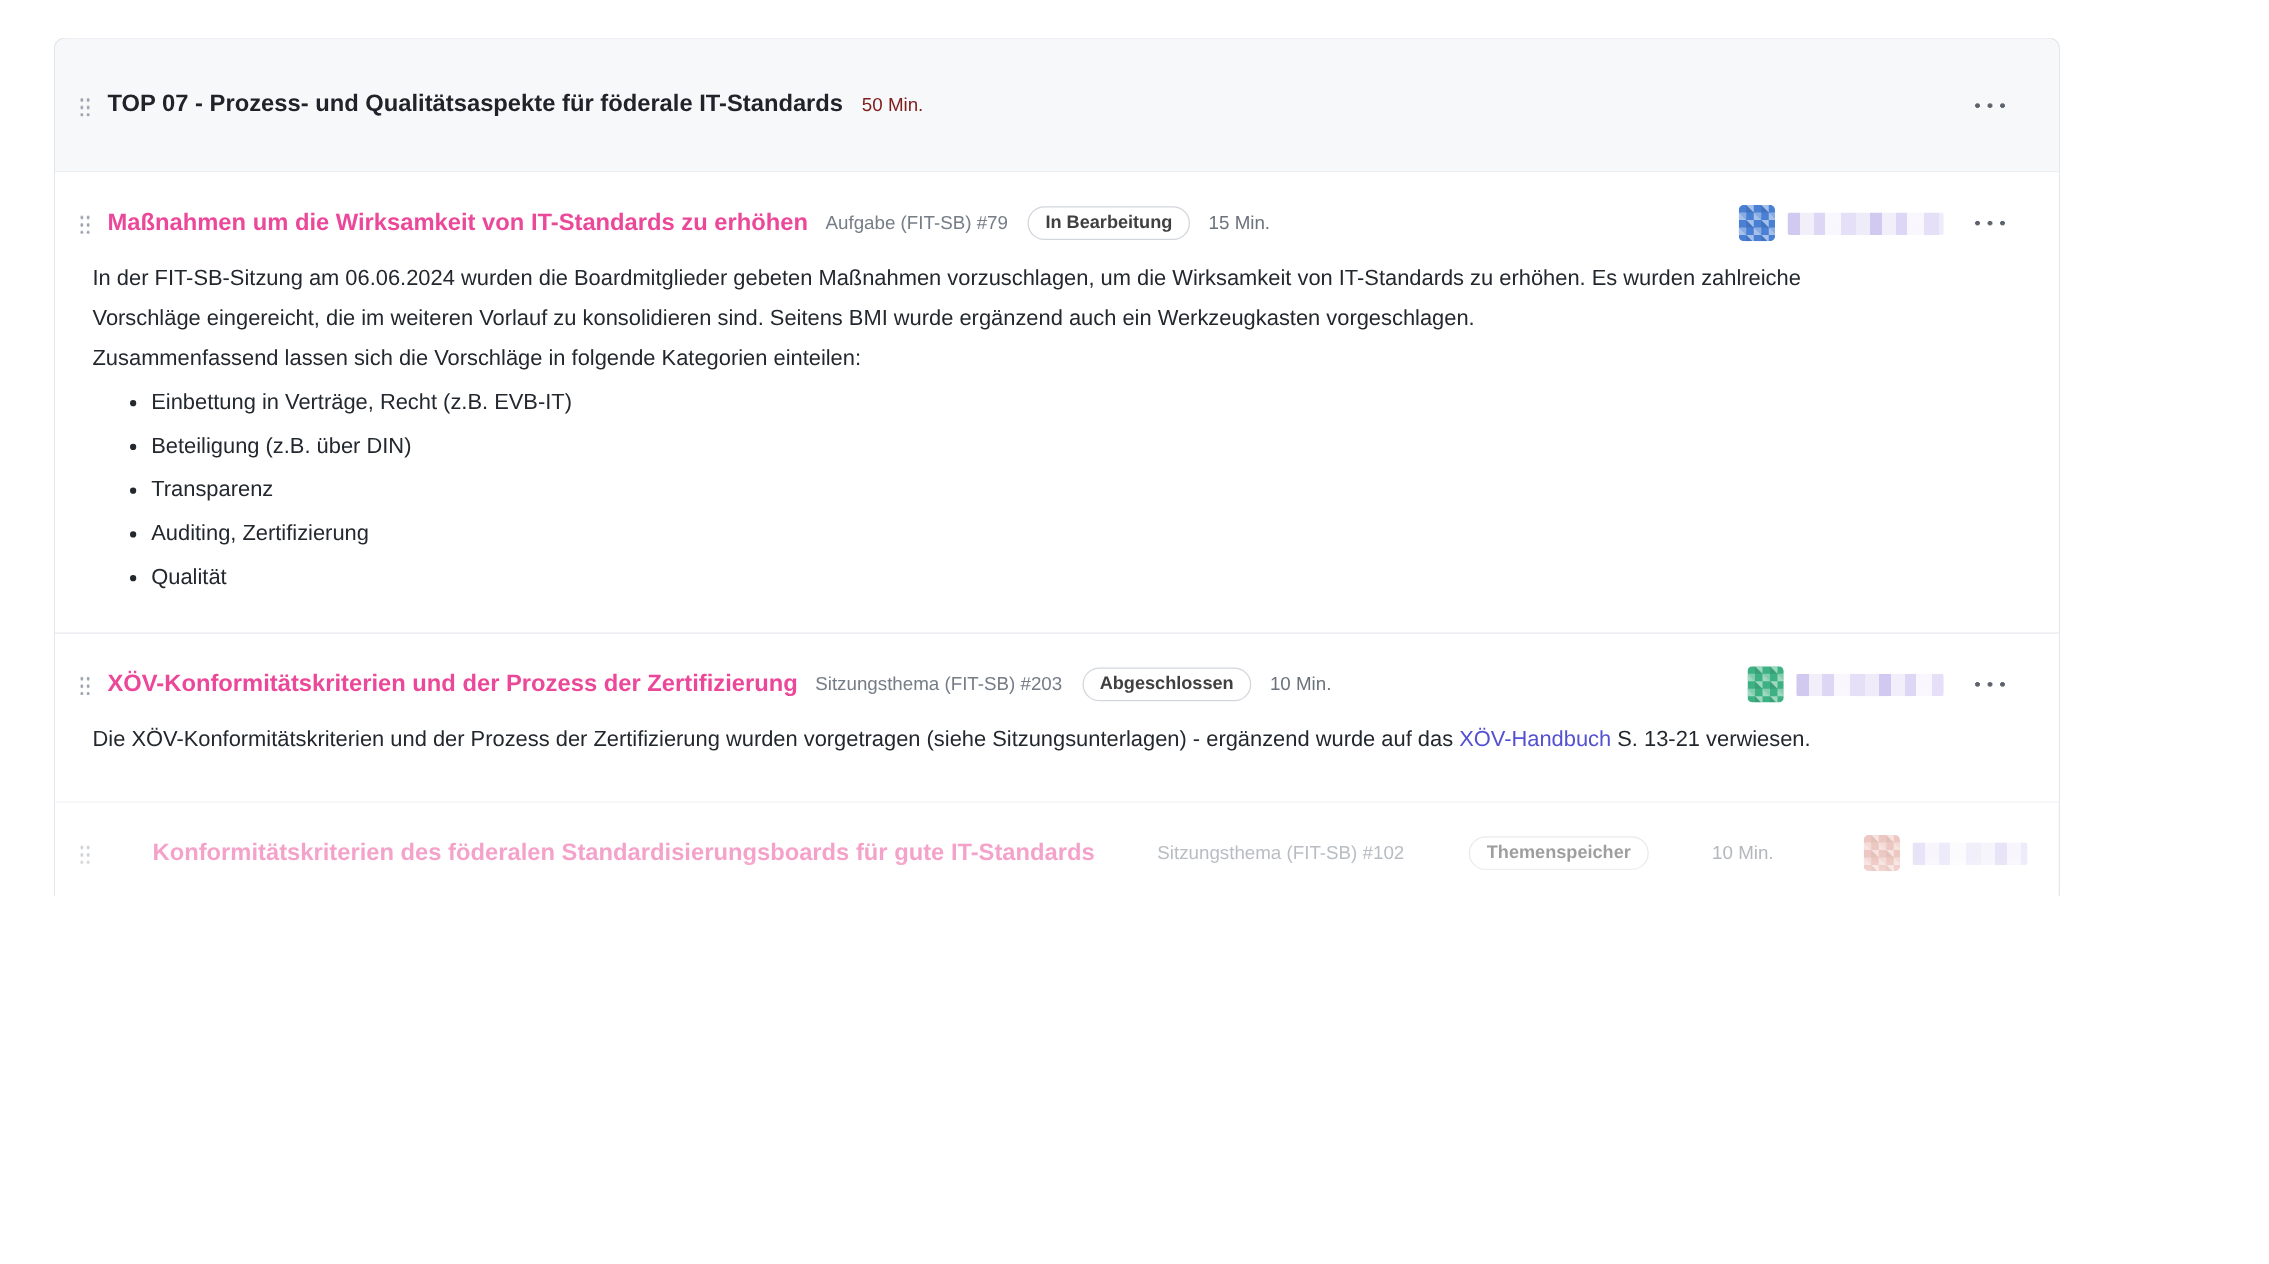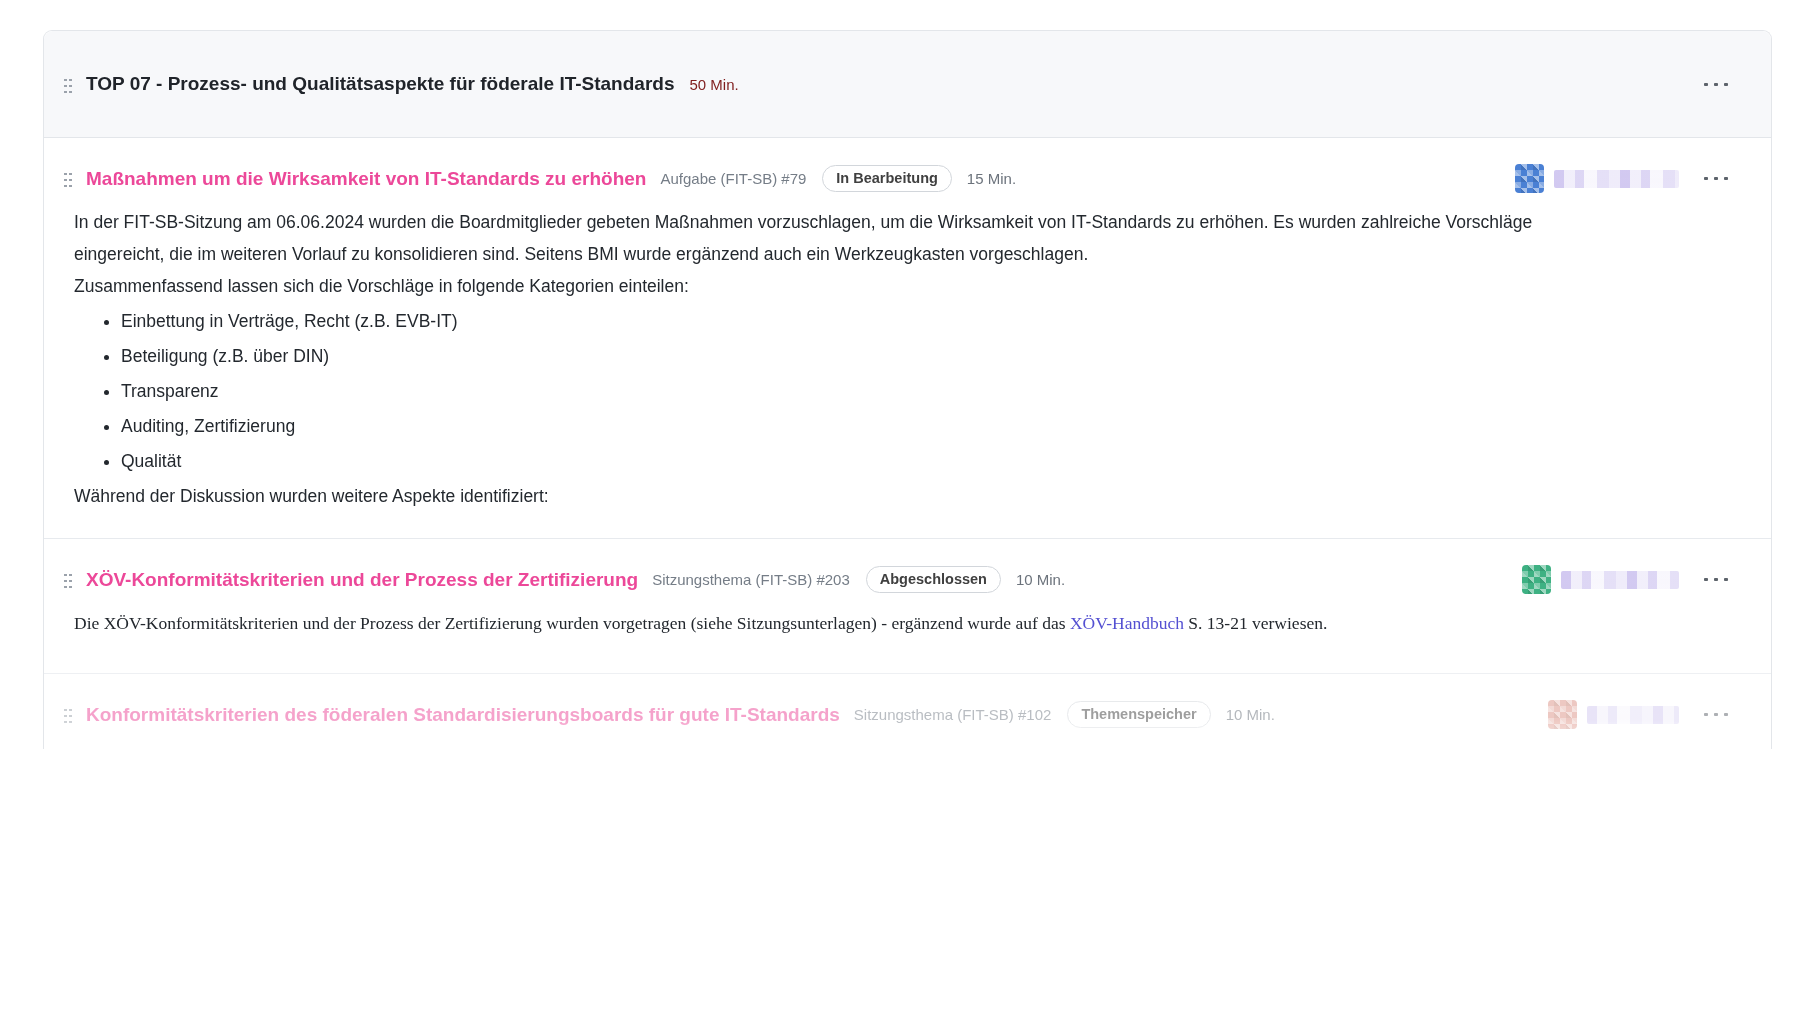--- a/index.html
+++ b/index.html
@@ -1,20 +1,20 @@
 <!DOCTYPE html>
 <html lang="de"><head>
 <meta charset="utf-8">
 <style>
   * { margin: 0; padding: 0; box-sizing: border-box; }
   html, body { width: 1815px; height: 1011px; overflow: hidden; background: #ffffff; }
   body { font-family: "Liberation Sans", "DejaVu Sans", sans-serif; color: #23282e; }
 
   .panel {
-    position: absolute; left: 43px; top: 30px; width: 1729px;
+    position: absolute; left: 43px; top: 30px; width: 1605px;
     border: 1px solid #e3e6ea; border-bottom: none;
     border-radius: 9px 9px 0 0; background: #ffffff;
   }
 
   
   .panel-header {
     display: flex; align-items: center;
     height: 107px; padding: 0 40px 0 10px;
     background: #f7f8fa; border-bottom: 1px solid #e3e6ea;
     border-radius: 9px 9px 0 0;
@@ -75,25 +75,25 @@
 
   
   .card-body {
     margin: 13px 0 0 0; padding: 0 190px 26px 30px;
     font-size: 17.5px; line-height: 32px; color: #23282e; max-width: 1700px;
   }
   .card-body p { margin: 0; }
   .card-body ul { margin: 0; padding-left: 47px; list-style: disc; }
   .card-body li { margin: 3px 0; }
   .inline-link { color: #5450d2; text-decoration: none; cursor: pointer; }
-  .card2 .card-body { padding-bottom: 34px; font-family: Liberation Serif, serif; }
+  .card2 .card-body { padding-bottom: 34px; }
 
   
   .card.faded { opacity: .5; border-top: 1px solid #dfe3e8; }
-  .card.faded .card-head { padding-bottom: 20px; }
+  .card.faded .card-head { padding-bottom: 20px; gap: 36px; }
   .card.faded {
     -webkit-mask-image: linear-gradient(to bottom, #000 62%, rgba(0,0,0,.25) 100%);
             mask-image: linear-gradient(to bottom, #000 62%, rgba(0,0,0,.25) 100%);
   }
 </style>
 </head>
 <body>
 
 <div class="panel">
 
@@ -122,21 +122,20 @@
     <div class="card-body">
       <p>In der FIT-SB-Sitzung am 06.06.2024 wurden die Boardmitglieder gebeten Maßnahmen vorzuschlagen, um die Wirksamkeit von IT-Standards zu erhöhen. Es wurden zahlreiche Vorschläge eingereicht, die im weiteren Vorlauf zu konsolidieren sind. Seitens BMI wurde ergänzend auch ein Werkzeugkasten vorgeschlagen.</p>
       <p>Zusammenfassend lassen sich die Vorschläge in folgende Kategorien einteilen:</p>
       <ul>
         <li>Einbettung in Verträge, Recht (z.B. EVB-IT)</li>
         <li>Beteiligung (z.B. über DIN)</li>
         <li>Transparenz</li>
         <li>Auditing, Zertifizierung</li>
         <li>Qualität</li>
       </ul>
-      <p>Während der Diskussion wurden weitere Aspekte identifiziert:</p>
     </div>
   </div>
 
   <div class="card card2">
     <div class="card-head">
       <span class="drag-dots"></span>
       <a class="item-title">XÖV-Konformitätskriterien und der Prozess der Zertifizierung</a>
       <span class="item-meta">Sitzungsthema (FIT-SB) #203</span>
       <span class="badge">Abgeschlossen</span>
       <span class="item-duration">10 Min.</span>

